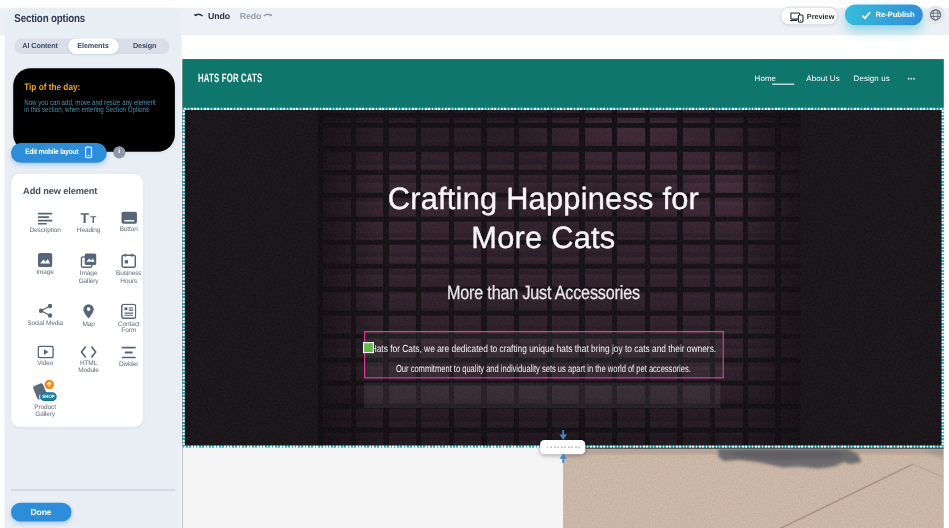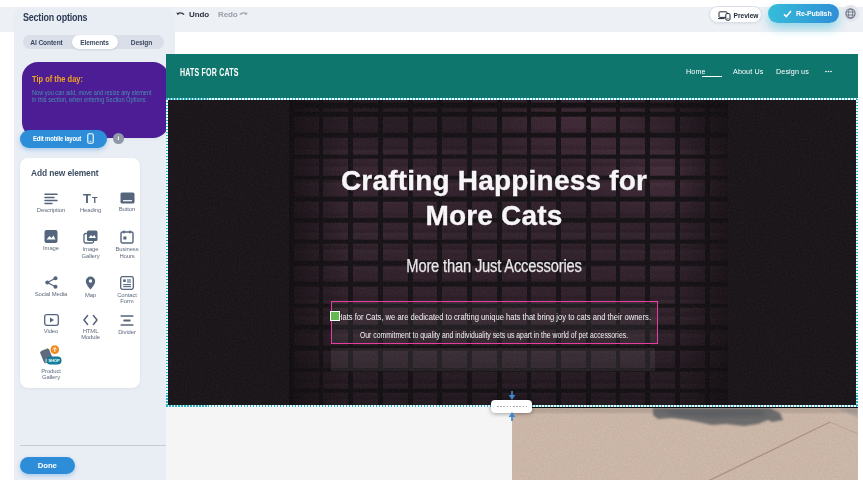--- a/index.html
+++ b/index.html
@@ -21,31 +21,31 @@
   #globe { left:842px; top:5px; width:17px; height:17px; border-radius:50%; background:#e2e5ea; }
 
   
   #urlrow { left:166px; top:32px; width:692px; height:22px; background:#fdfdfd; }
   #urlpill { left:27px; top:3.5px; width:662px; height:16px; background:#f3f3f1; border-radius:8px; }
   .dot { position:absolute; top:9.5px; width:4.5px; height:4.5px; border-radius:50%; background:#dfe0e2; }
   #urltxt { left:44px; top:6px; font-size:9.2px; color:#94473c; letter-spacing:-0.1px; transform:scaleX(0.865); transform-origin:left top; }
   #urlget { left:160px; top:6.2px; font-size:9px; color:#4bae50; font-weight:bold; letter-spacing:-0.1px; transform:scaleX(0.79); transform-origin:left top; }
 
   
-  #sidebar { left:14px; top:7px; width:161px; height:473px; background:#e9edf4;
+  #sidebar { left:4px; top:7px; width:161px; height:473px; background:#e9edf4;
     border-radius:10px 10px 0 0; }
   #sb-title { left:9px; top:3.5px; font-size:10.5px; font-weight:bold; color:#2e3b55;
     letter-spacing:-0.2px; transform:scaleX(0.85); transform-origin:left; }
   #tabs { left:9px; top:27.5px; width:141px; height:14.5px; background:#d9dee9; border-radius:8px; }
   #tab-active { position:absolute; left:49px; top:0.5px; width:46px; height:13.5px; background:#fff;
     border-radius:7px; box-shadow:0 1px 2px rgba(50,70,100,.15); }
   .tablbl { position:absolute; top:4.2px; width:47px; text-align:center; font-size:6.6px;
     font-weight:bold; color:#3c4a63; letter-spacing:-0.1px; }
 
-  #tipcard { left:7.5px; top:55px; width:147px; height:76px; background:#4c1d95; border-radius:16px;
+  #tipcard { left:7.5px; top:55px; width:147px; height:76px; background:#000000; border-radius:16px;
     box-shadow:0 1px 3px rgba(60,80,110,.07); }
   #tip-h { position:absolute; left:10.5px; top:11.5px; font-size:8.5px; font-weight:bold; color:#f2a51e; transform:scaleX(0.88); transform-origin:left top; }
   #tip-b { position:absolute; left:10.5px; top:26.5px; width:200px; font-size:7.2px; color:#4a8fb0;
     line-height:7.5px; transform:scaleX(0.78); transform-origin:left top; }
 
   #btn-mobile { left:6px; top:122.5px; width:87px; height:18px; background:#2d8dd8; border-radius:9.5px;
     box-shadow:0 2px 4px rgba(45,141,216,.35); }
   #btn-mobile span { position:absolute; left:12.5px; top:5.5px; font-size:7px; font-weight:bold;
     color:#fff; letter-spacing:-0.2px; transform:scaleX(0.85); transform-origin:left top; }
   #info-i { left:99px; top:126px; width:10.5px; height:10.5px; border-radius:50%; background:#8e98a8;
@@ -82,21 +82,21 @@
       radial-gradient(ellipse 150px 70px at 66% 5%, rgba(188,112,150,.26), rgba(188,112,150,0) 75%),
       radial-gradient(ellipse 120px 70px at 84% 24%, rgba(188,112,150,.12), rgba(188,112,150,0) 75%),
       radial-gradient(ellipse 130px 90px at 22% 30%, rgba(188,112,150,.05), rgba(188,112,150,0) 75%);
     background-position: 0 0, 0 12.7px, 0 12.7px, 0 0, 0 0, 0 0;
   }
   #grid-vig { position:absolute; left:123px; top:0; width:439px; height:307px;
     background:
       linear-gradient(180deg, rgba(10,8,10,.42) 0, rgba(10,8,10,0) 20%, rgba(10,8,10,0) 70%, rgba(10,8,10,.45) 100%),
       linear-gradient(90deg, rgba(12,9,11,.75) 0, rgba(12,9,11,0) 13%, rgba(12,9,11,0) 87%, rgba(12,9,11,.75) 100%); }
   #h1a, #h1b { position:absolute; left:0; width:656px; text-align:center; color:#f7f5f7;
-    font-size:28px; letter-spacing:0.2px; line-height:31px;font-weight:bold; -webkit-text-stroke:0.35px #f7f5f7; }
+    font-size:28px; letter-spacing:0.2px; line-height:31px; -webkit-text-stroke:0.35px #f7f5f7; }
   #h1a { top:66px; } #h1b { top:101px; }
   #sub { position:absolute; left:0; top:157px; width:656px; text-align:center; color:#efedef;
     font-size:17.5px; transform:scaleX(0.84); transform-origin:328px 50%; letter-spacing:-0.2px; color:#e9e6e9; -webkit-text-stroke:0.25px #e9e6e9; }
   #hoverband { position:absolute; left:165px; top:248.5px; width:324px; height:23px;
     background:rgba(255,255,255,.07); }
   #textbox { position:absolute; left:164.5px; top:202px; width:327px; height:43px;
     border:1.2px solid #e73da2; background:rgba(255,255,255,.05); }
   #textbox .tline { position:absolute; left:50%; color:#f2f0f2; font-size:9.3px; line-height:10.5px;
     white-space:nowrap; }
   #textbox .t1 { top:10.4px; transform:translateX(-50%) scaleX(0.818); }

